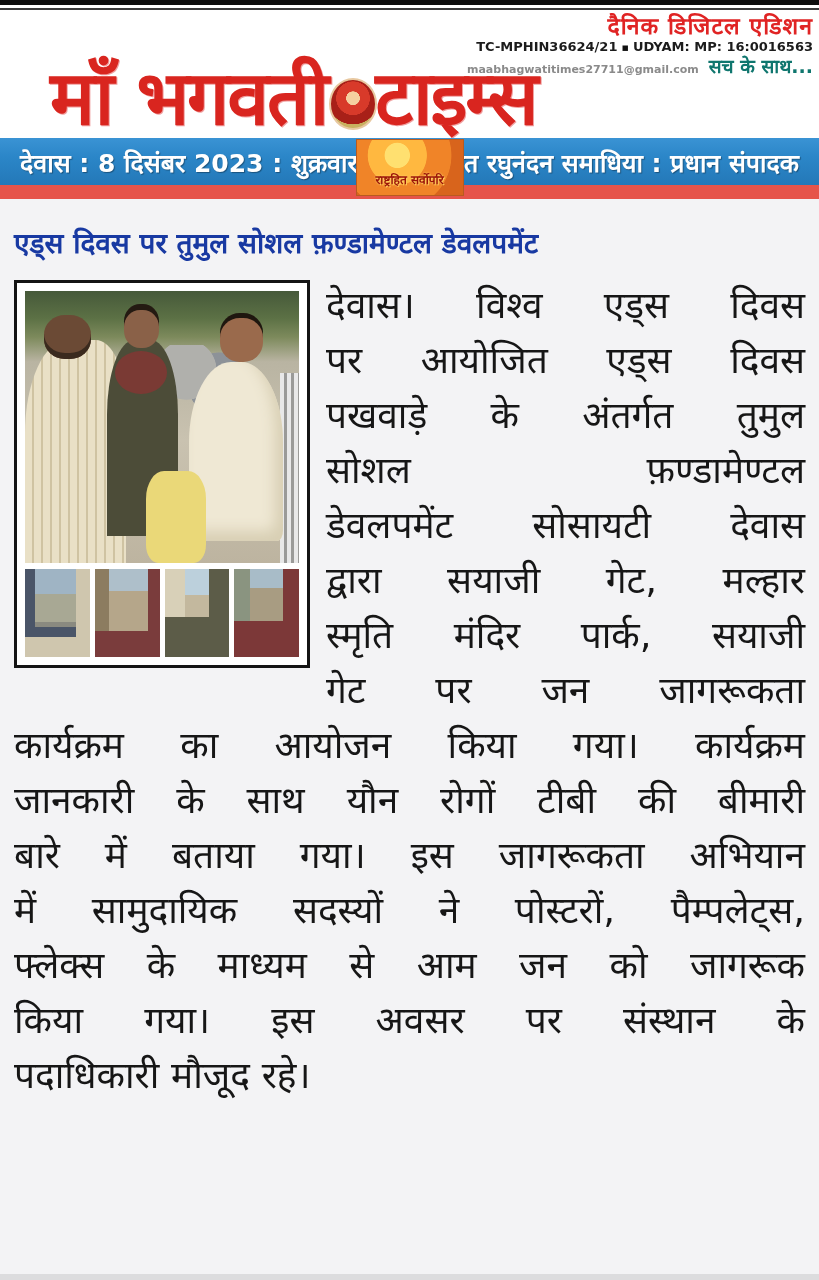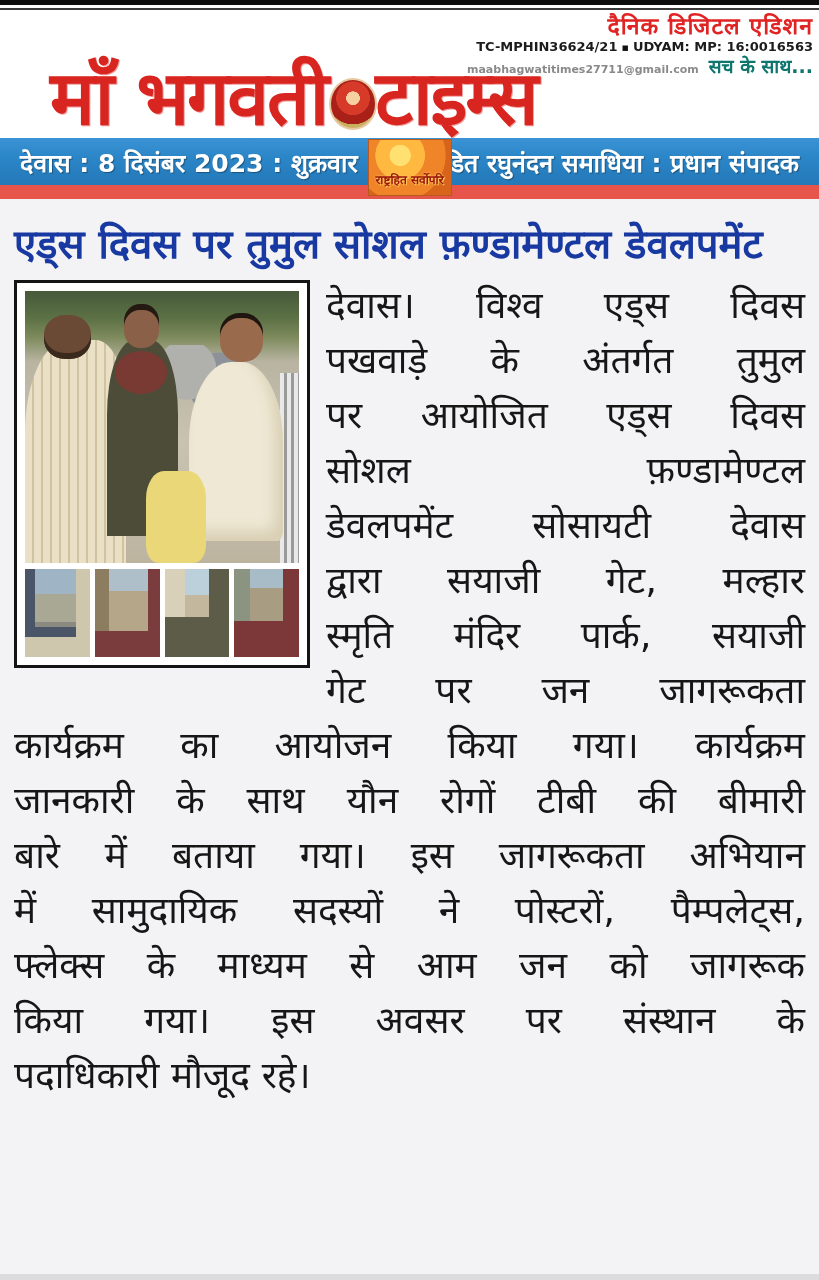--- a/index.html
+++ b/index.html
@@ -97,42 +97,42 @@
     color: #ffffff;
     font-weight: bold;
     font-size: 25px;
     text-shadow: 1px 1px 1px rgba(0,0,0,.35);
     white-space: nowrap;
   }
   .center-logo {
     position: absolute;
     left: 50%; top: 1px;
     transform: translateX(-50%);
-    width: 84px; height: 57px;
+    width: 108px; height: 57px;
     background:
       radial-gradient(circle at 38% 28%, #ffe070 0 16%, #ffb840 17% 38%, #f08428 39% 70%, #d8641c 71% 100%);
     border: 1px solid #b85a20;
     display: flex;
     align-items: flex-end;
     justify-content: center;
     padding-bottom: 7px;
     z-index: 4;
   }
   .center-logo span {
     font-size: 12px;
     font-weight: bold;
     color: #9c1408;
     text-shadow: 0 0 2px #ffd870, 1px 1px 0 #ffc050;
     white-space: nowrap;
   }
   .red-strip { height: 14px; background: #e6544a; position: relative; z-index: 2; }
 
   
   .article { padding: 20px 14px 0 14px; }
-  .headline { color: #1839a2; font-weight: bold; font-size: 40px; line-height: 50px; }
+  .headline { color: #1839a2; font-weight: bold; font-size: 28px; line-height: 50px; }
   .headline .hl-line { white-space: nowrap; }
   .article-body {
     margin-top: 9px;
     font-size: 37px;
     line-height: 55px;
     color: #161616;
   }
   .body-line {
     text-align: justify;
     text-align-last: justify;
@@ -293,22 +293,22 @@
         </div>
         <div class="photo-thumbs">
           <div class="photo-thumb thumb-1"></div>
           <div class="photo-thumb thumb-2"></div>
           <div class="photo-thumb thumb-3"></div>
           <div class="photo-thumb thumb-4"></div>
         </div>
       </div>
 
       <div class="body-line">देवास। विश्व एड्स दिवस</div>
+      <div class="body-line">पर आयोजित एड्स दिवस</div>
       <div class="body-line">पखवाड़े के अंतर्गत तुमुल</div>
-      <div class="body-line">पर आयोजित एड्स दिवस</div>
       <div class="body-line">सोशल फ़ण्डामेण्टल</div>
       <div class="body-line">डेवलपमेंट सोसायटी देवास</div>
       <div class="body-line">द्वारा सयाजी गेट, मल्हार</div>
       <div class="body-line">स्मृति मंदिर पार्क, सयाजी</div>
       <div class="body-line">गेट पर जन जागरूकता</div>
       <div class="body-line">कार्यक्रम का आयोजन किया गया। कार्यक्रम</div>
       <div class="body-line">जानकारी के साथ यौन रोगों टीबी की बीमारी</div>
       <div class="body-line">बारे में बताया गया। इस जागरूकता अभियान</div>
       <div class="body-line">में सामुदायिक सदस्यों ने पोस्टरों, पैम्पलेट्स,</div>
       <div class="body-line">फ्लेक्स के माध्यम से आम जन को जागरूक</div>

